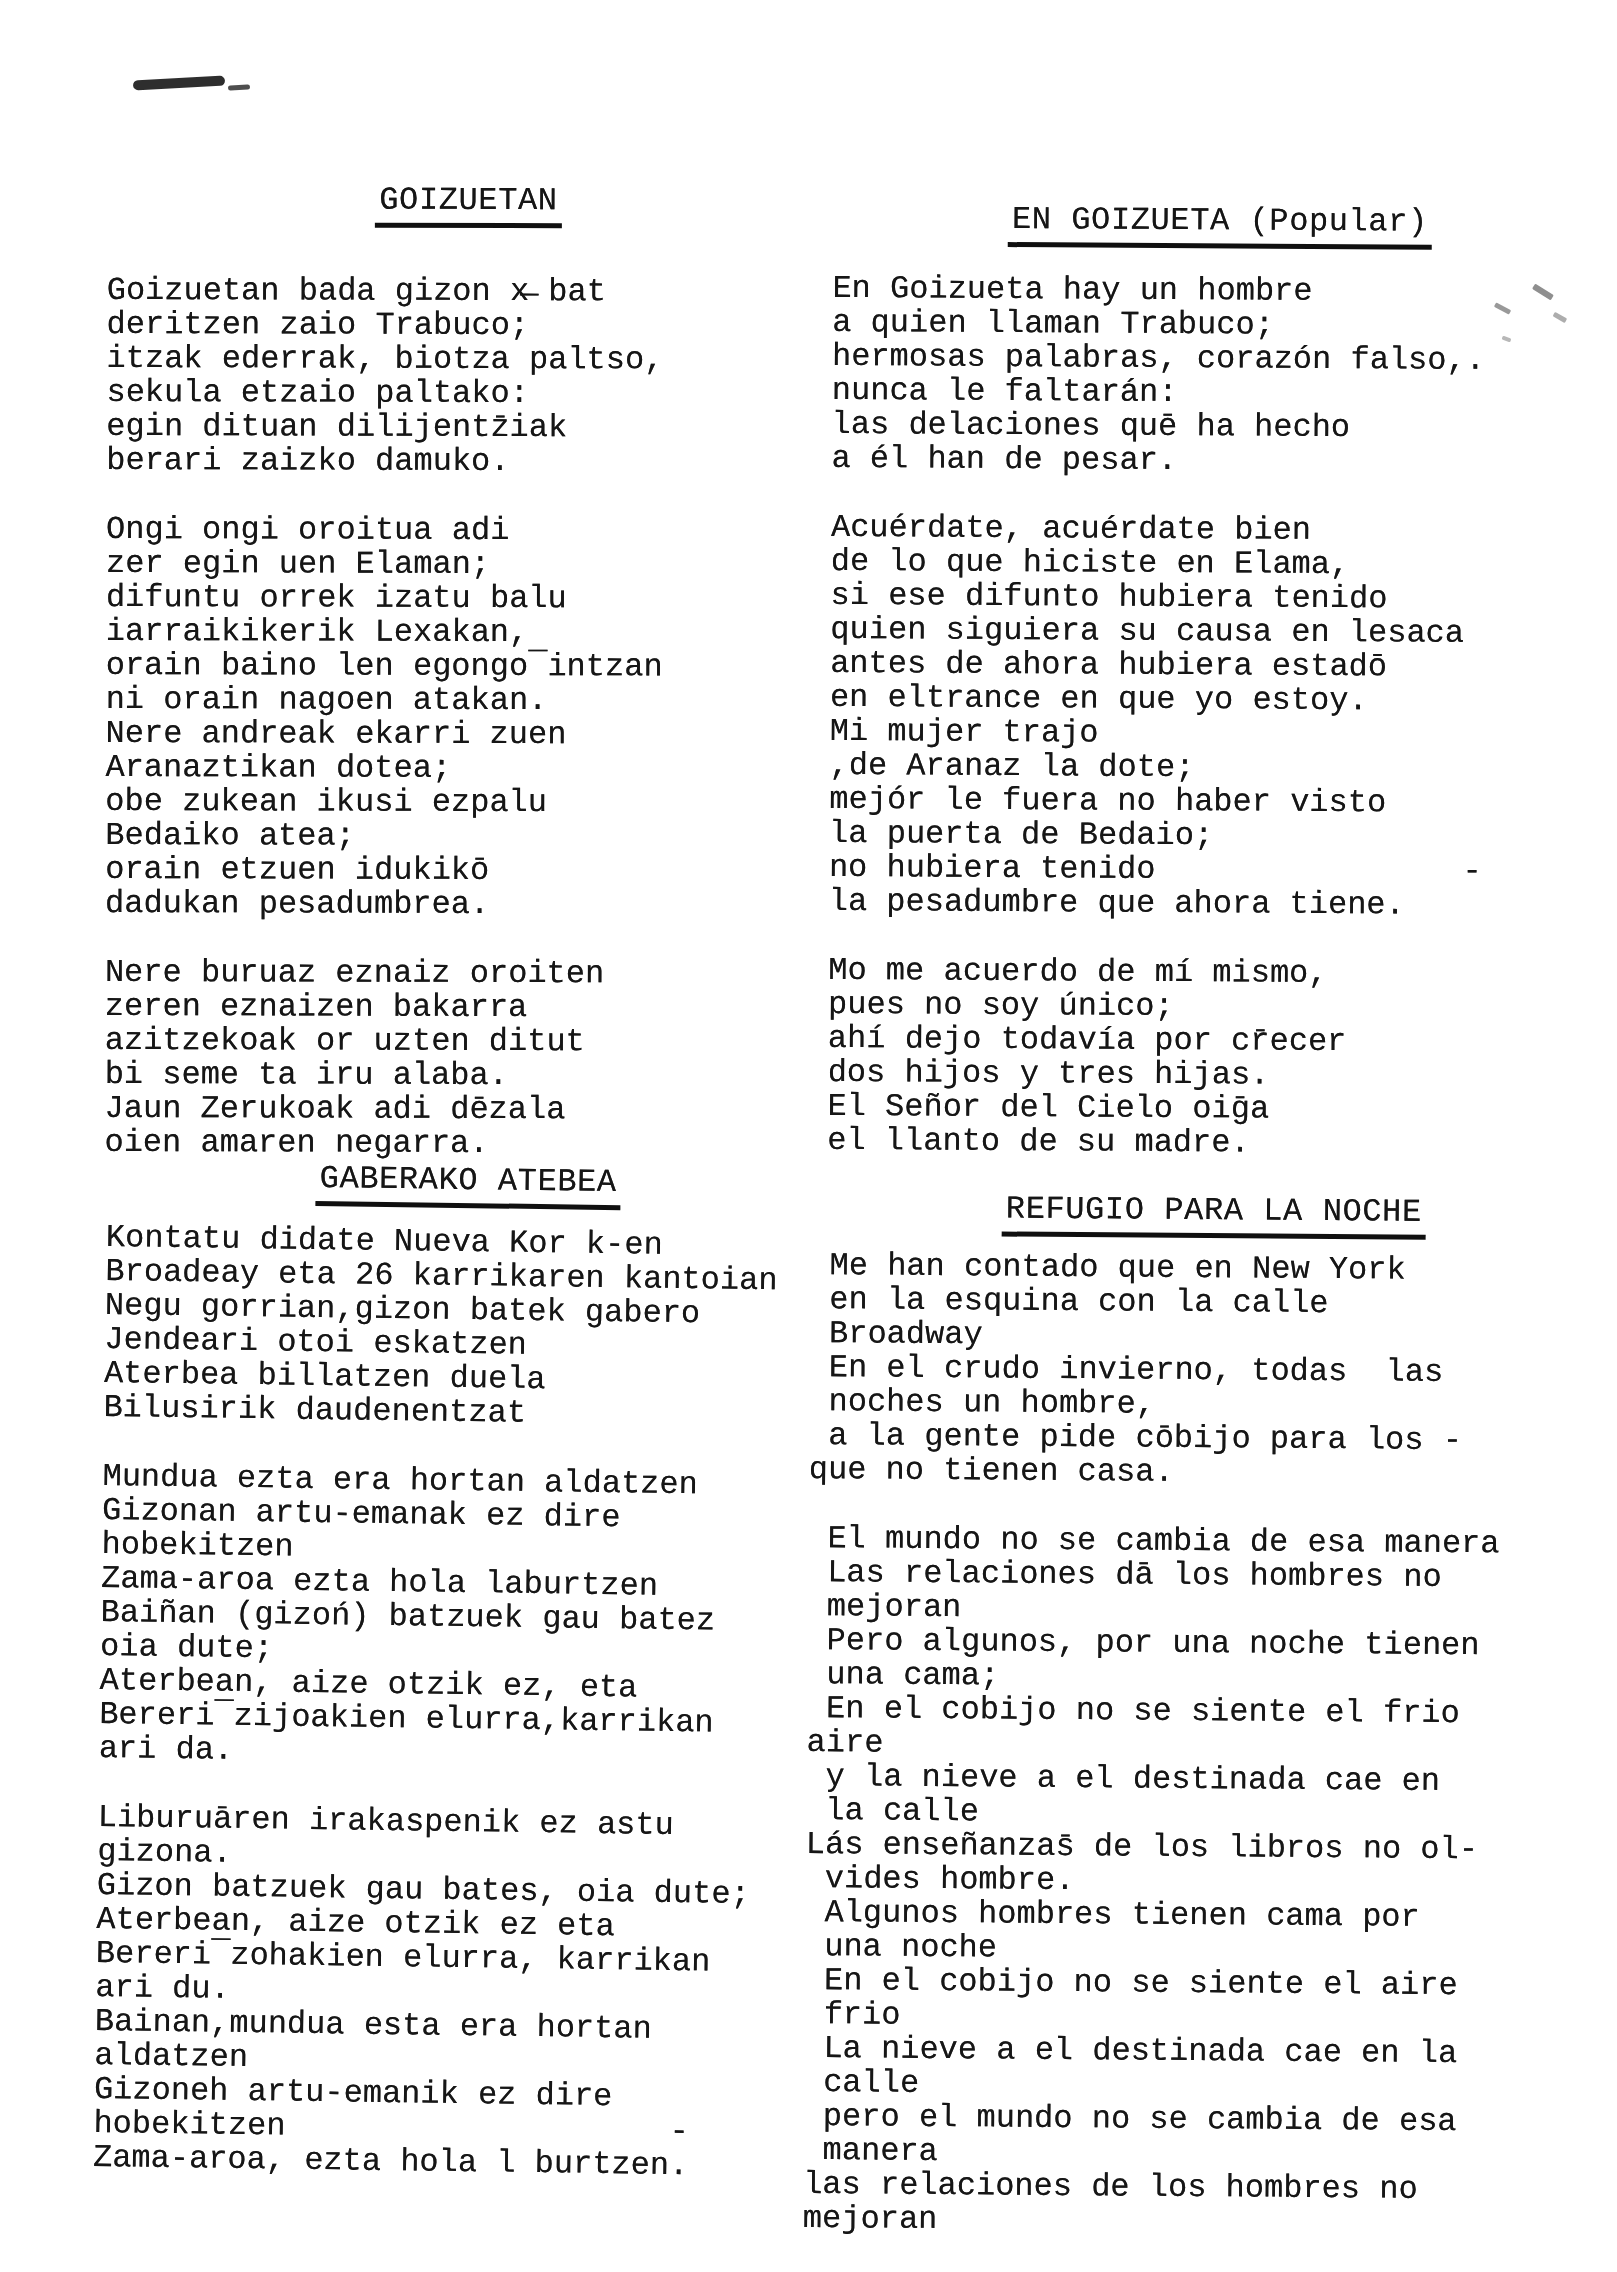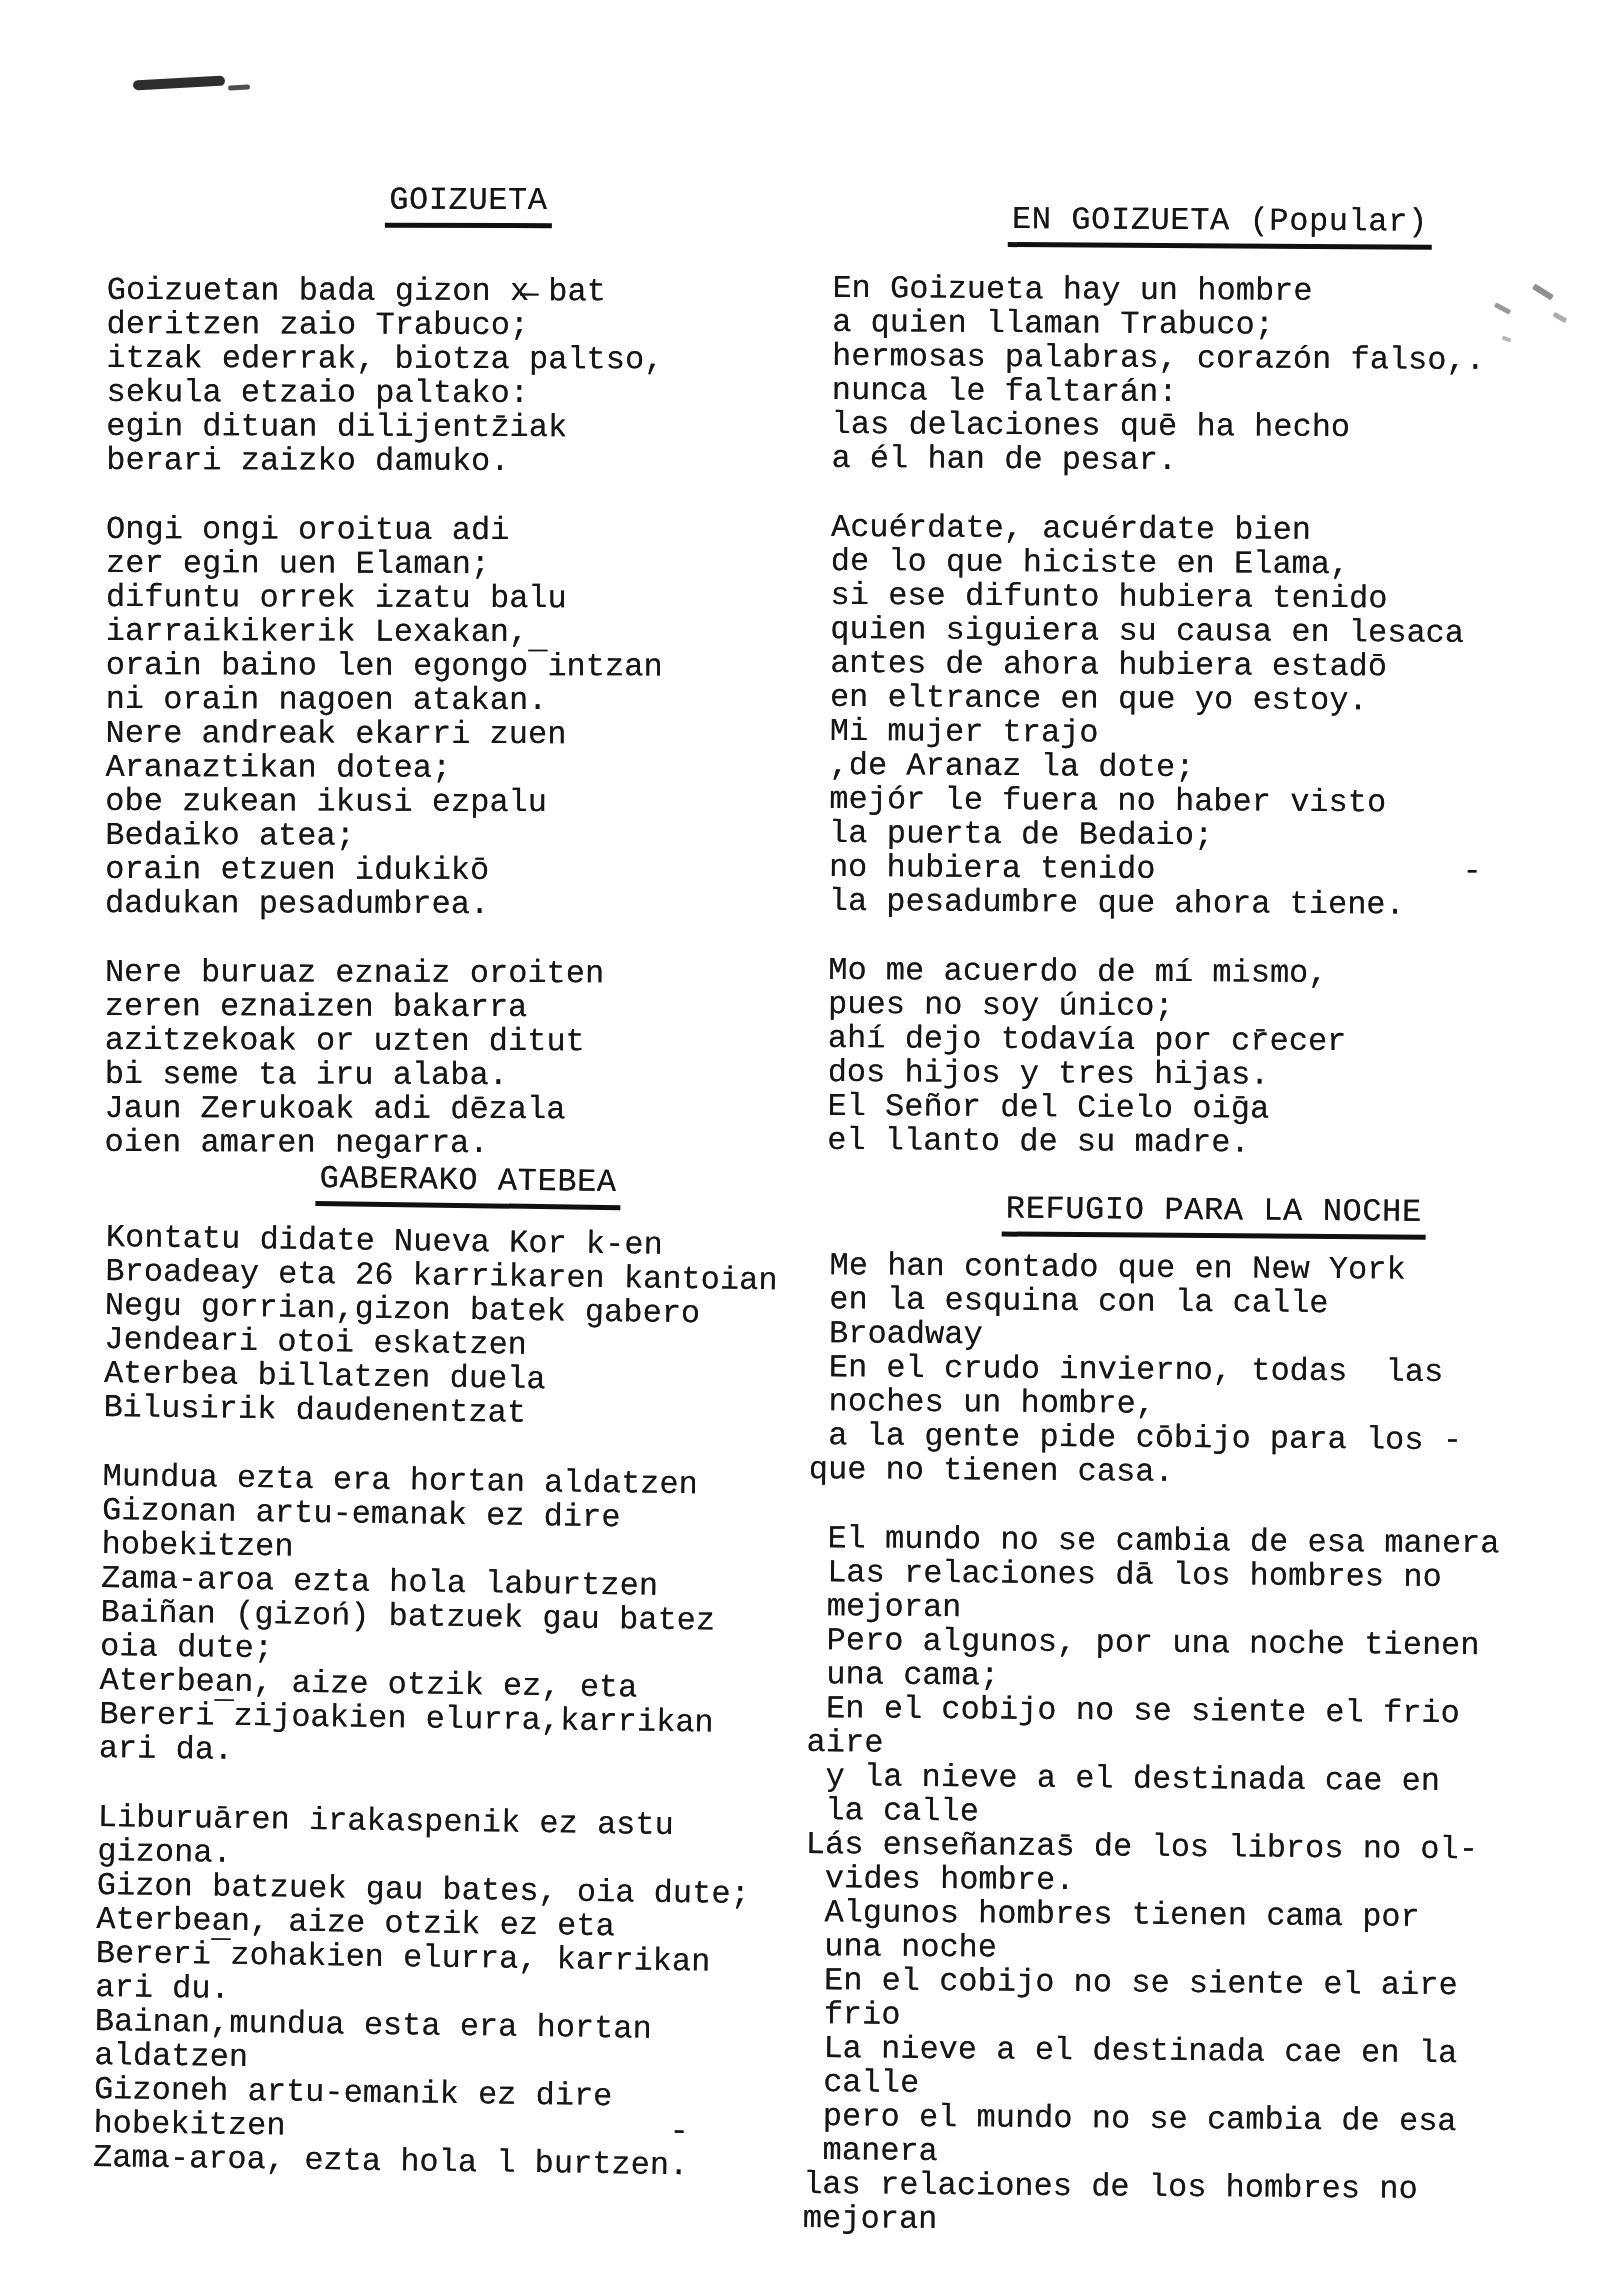--- a/index.html
+++ b/index.html
@@ -62,21 +62,21 @@
 
 <div class="smudge"></div>
 <div class="smudge-frag"></div>
 <div class="speckle sp1"></div>
 <div class="speckle sp2"></div>
 <div class="speckle sp3"></div>
 <div class="speckle sp4"></div>
 
 <div class="poem p-l1">
   <div class="title-row">
-    <span class="poem-title">GOIZUETA</span>
+    <span class="poem-title">GOIZUETAN</span>
   </div>
   <div class="stanzas">
       <div class="stanza">
         <div class="line">Goizuetan bada gizon x̶ bat</div>
         <div class="line">deritzen zaio Trabuco;</div>
         <div class="line">itzak ederrak, biotza paltso,</div>
         <div class="line">sekula etzaio paltako:</div>
         <div class="line">egin dituan dilijentz̄iak</div>
         <div class="line">berari zaizko damuko.</div>
       </div>

